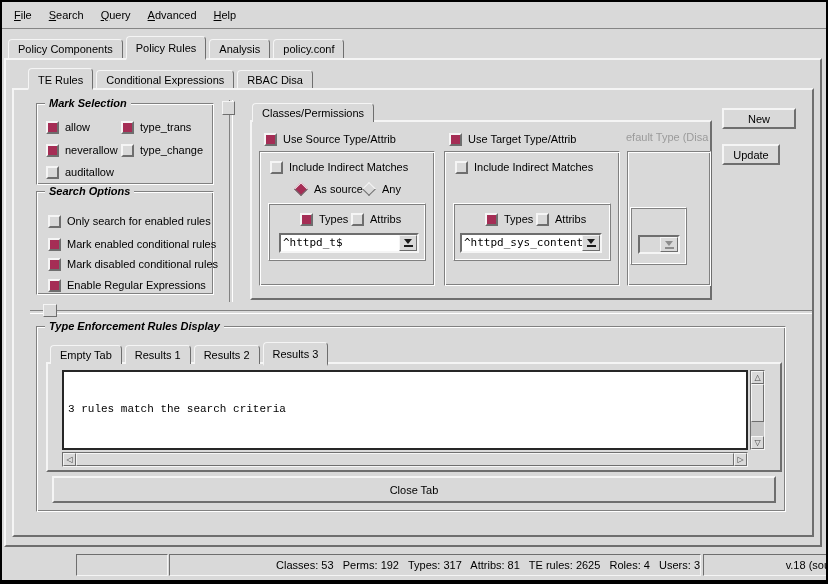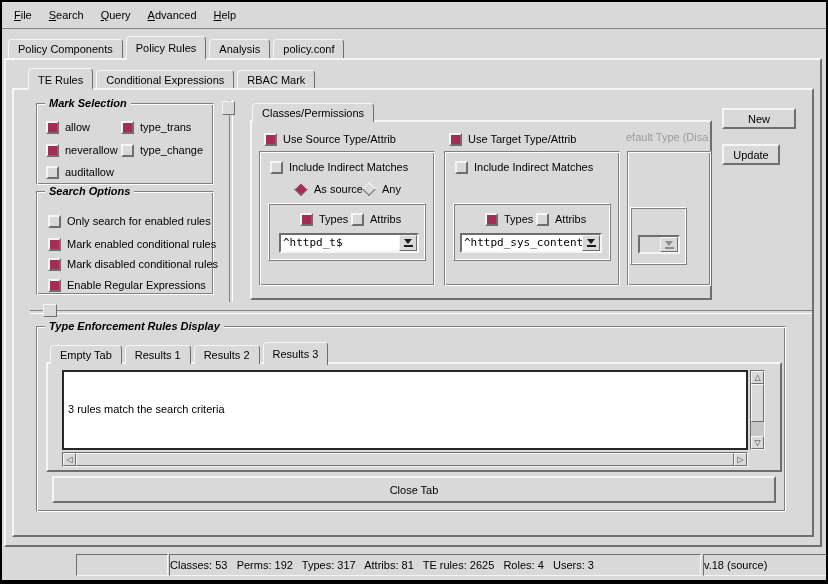--- a/index.html
+++ b/index.html
@@ -63,39 +63,39 @@
        display:flex;align-items:center;justify-content:center;white-space:nowrap}
 
   
   .sash-v{position:absolute;width:2px;border-left:1px solid #828282;border-right:1px solid #fff}
   .sash-h{position:absolute;height:2px;border-top:1px solid #828282;border-bottom:1px solid #fff}
   .sash-handle{position:absolute;box-sizing:border-box;border:1px solid;
                border-color:var(--hi) var(--lo) var(--lo) var(--hi);background:var(--bg)}
 
   
   .textwidget{position:absolute;box-sizing:border-box;background:#fff;border:2px solid #262626;
-              overflow:hidden;font-family:Liberation Sans, sans-serif;font-size:11px;line-height:14px;
+              overflow:hidden;font-family:Liberation Mono, monospace;font-size:11px;line-height:14px;
               white-space:pre;padding:2px 4px}
   .tline{white-space:pre}
   .summary-line{margin-bottom:14px}
 
   
   .scroll{position:absolute;box-sizing:border-box;background:#c6c6c6;border:1px solid;
           border-color:var(--lo) var(--hi) var(--hi) var(--lo)}
   .sbtn{position:absolute;box-sizing:border-box;background:var(--bg);border:1px solid;
         border-color:var(--hi) var(--lo) var(--lo) var(--hi);
         display:flex;align-items:center;justify-content:center;
         font-size:8px;line-height:8px;color:#444;font-family:"DejaVu Sans",sans-serif}
   .sthumb{position:absolute;box-sizing:border-box;background:var(--bg);border:1px solid;
           border-color:var(--hi) var(--lo) var(--lo) var(--hi)}
 
   
   .status-box{position:absolute;height:22px;box-sizing:border-box;border:1px solid;
               border-color:var(--lo) var(--hi) var(--hi) var(--lo);background:var(--bg);
-              display:flex;align-items:center;justify-content:flex-start;white-space:pre}
+              display:flex;align-items:center;justify-content:flex-end;white-space:pre}
   .muted{color:#9b9b9b}
 </style>
 </head>
 <body>
 
 <div class="window">
 
   <div class="abs menubar">
     <span class="menu-item"><u>F</u>ile</span>
     <span class="menu-item"><u>S</u>earch</span>
@@ -266,21 +266,21 @@
     <div class="tab"><span>Results 1</span></div>
     <div class="tab"><span>Results 2</span></div>
     <div class="tab active"><span>Results 3</span></div>
   </div>
 
   <div class="btn" style="left:50px;top:474px;width:724px;height:27px">Close Tab</div>
 
   <div class="nb-tabs" style="left:26px;top:64px;height:22px">
     <div class="tab active" style="height:22px"><span>TE Rules</span></div>
     <div class="tab" style="height:18px"><span>Conditional Expressions</span></div>
-    <div class="tab" style="height:18px"><span>RBAC Mark</span></div>
+    <div class="tab" style="height:18px"><span>RBAC Disa</span></div>
   </div>
 
   <div class="nb-tabs" style="left:6px;top:32px">
     <div class="tab"><span>Policy Components</span></div>
     <div class="tab active"><span>Policy Rules</span></div>
     <div class="tab"><span>Analysis</span></div>
     <div class="tab"><span>policy.conf</span></div>
   </div>
 
   <div class="status-box" style="left:74px;top:552px;width:92px"></div>

